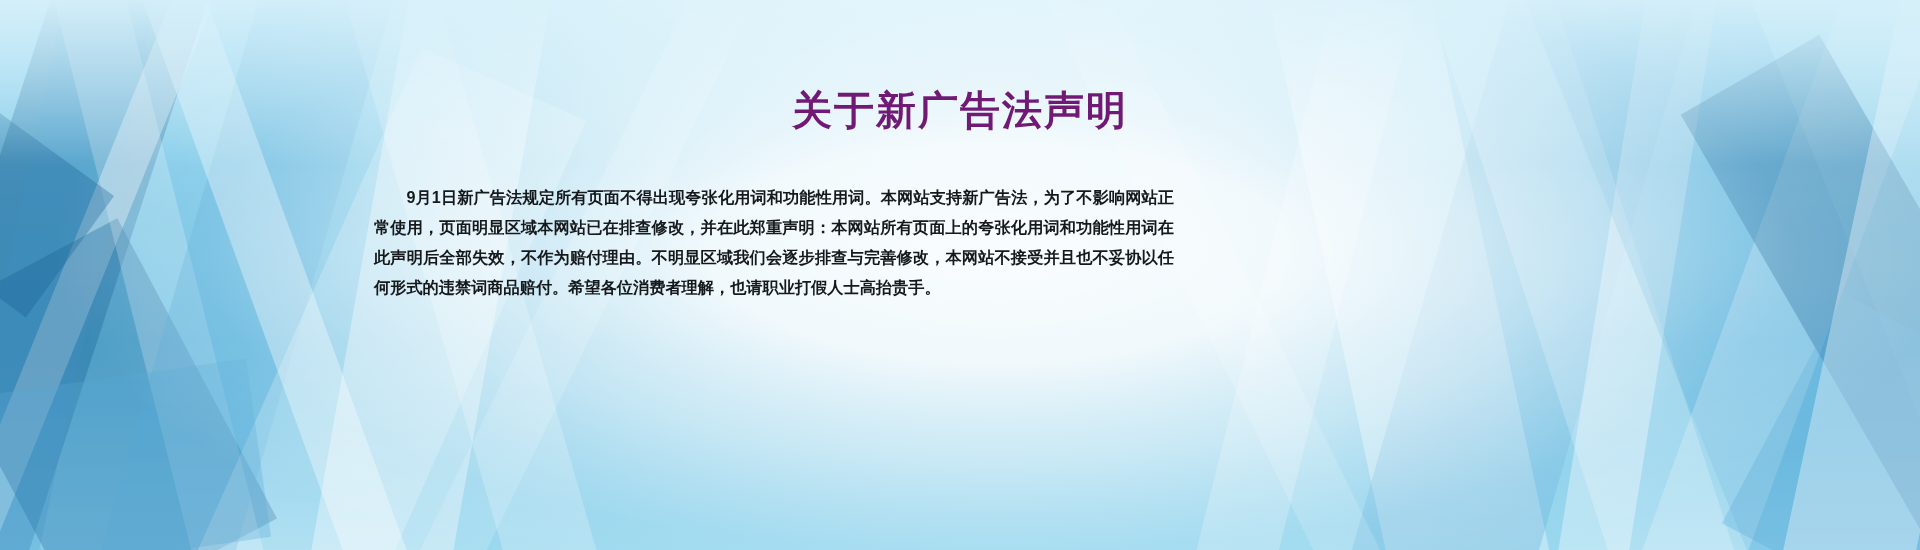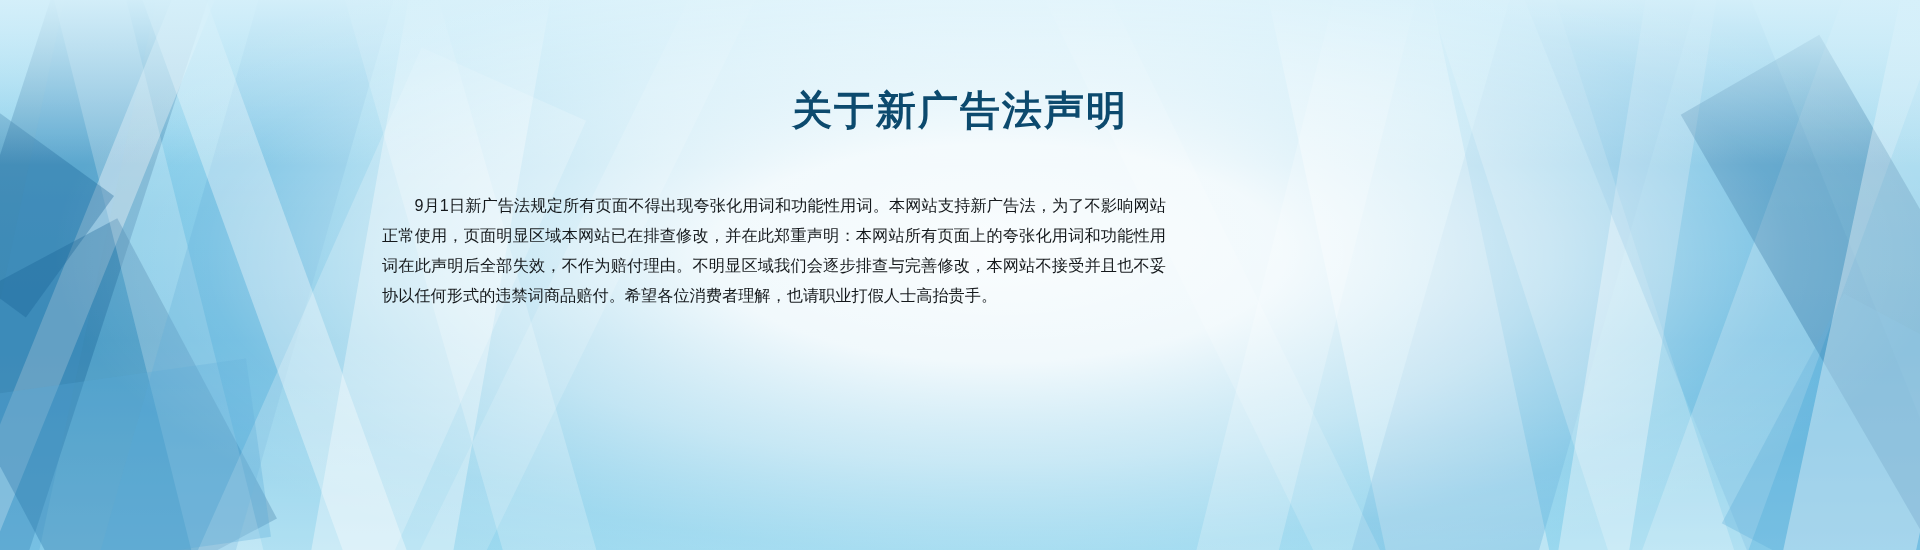--- a/index.html
+++ b/index.html
@@ -52,36 +52,37 @@
   }
   .title {
     position: absolute;
     left: 0;
     top: 86px;
     width: 1920px;
     text-align: center;
     font-size: 40px;
     line-height: 48px;
     font-weight: bold;
-    color: #0c4a6e;
+    color: #701a75;
     letter-spacing: 2px;
   }
   .body-block {
     position: absolute;
     left: 370px;
     top: 178px;
     width: 808px;
     color: #15191c;
     font-size: 16.2px;
     line-height: 30px;
     text-align: justify;
     text-justify: inter-ideograph;
   }
   .para {
-    margin: 12px;
+    margin: 4px;
+    font-weight: bold;
   }
   .para-1 {
     text-indent: 2em;
   }
   .para-2 {
     text-indent: 0;
   }
 </style>
 </head>
 <body>

